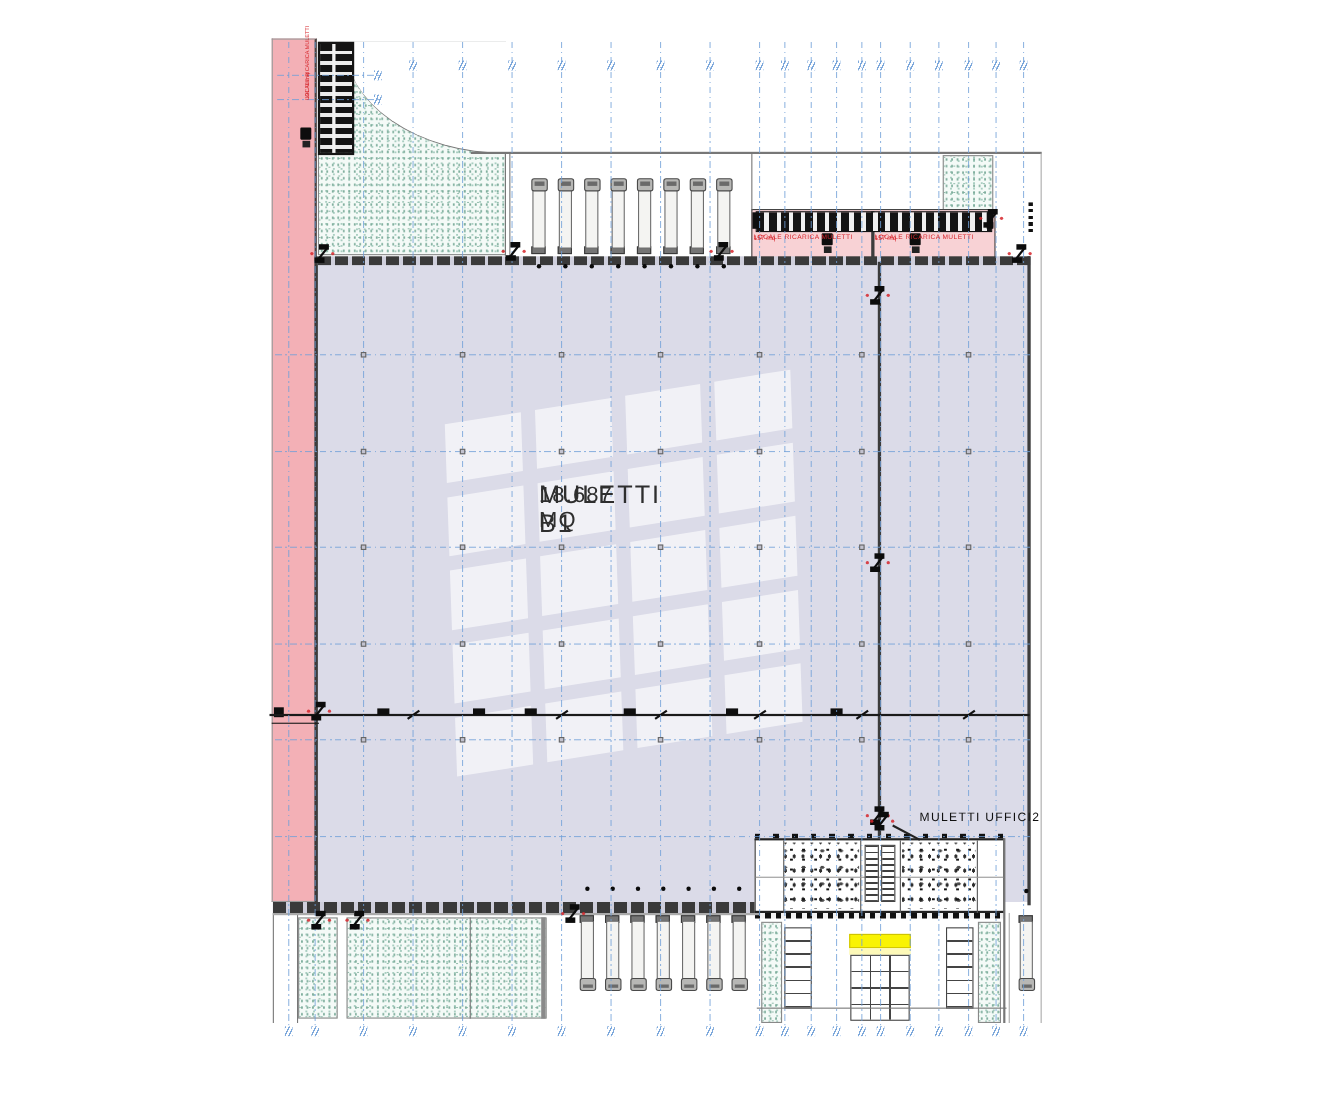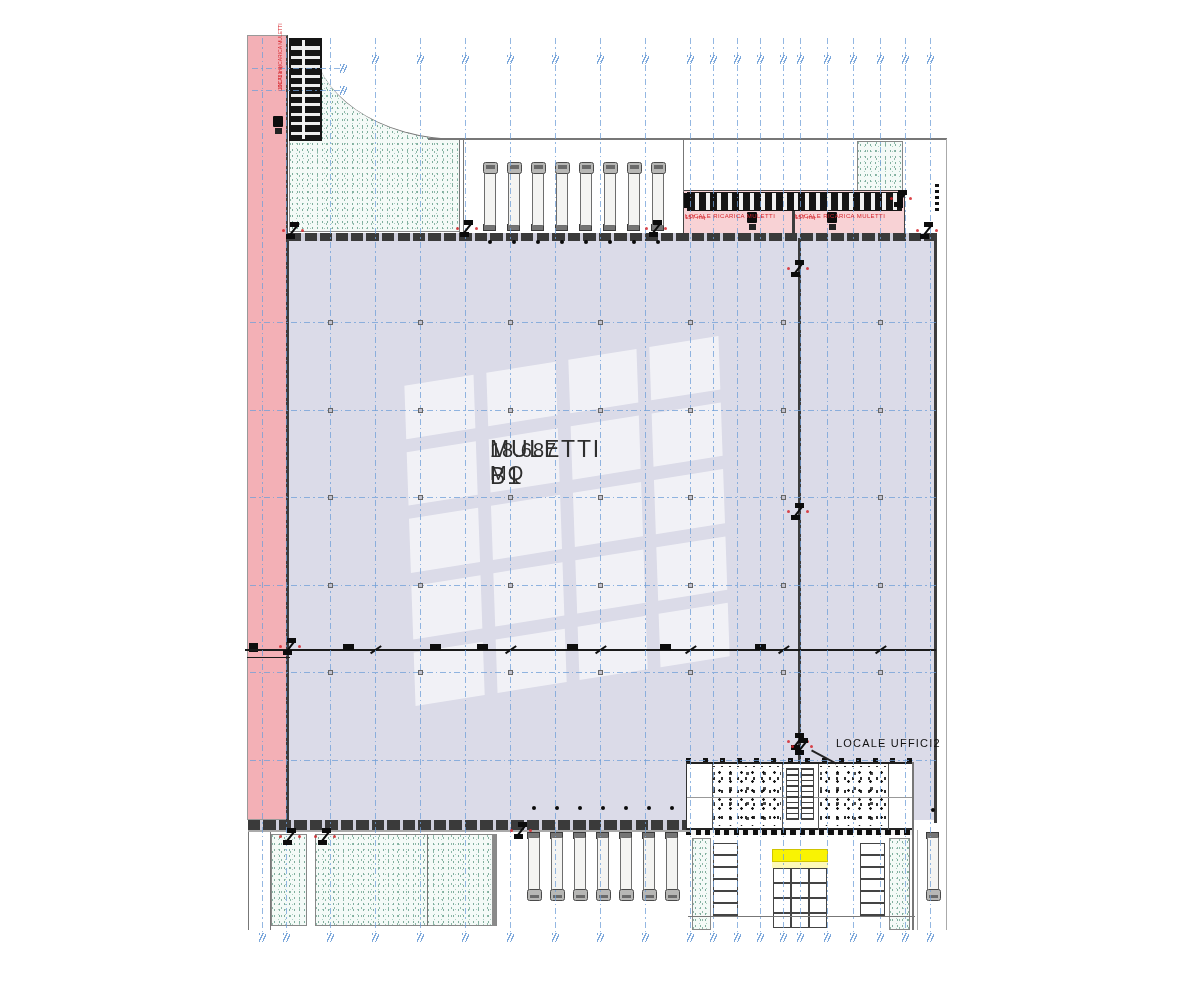--- a/index.html
+++ b/index.html
@@ -124,21 +124,21 @@
       <div class="wm"></div>
       <div class="wm"></div>
       <div class="wm"></div>
     </div>
 
   <div class="label-main">
     <div class="t1">MULETTI B1</div>
     <div class="t2">18.687 MQ</div>
   </div>
 
-  <div class="label-blocco">LOCALE UFFICI2</div>
+  <div class="label-blocco">MULETTI UFFICI2</div>
   <div class="leader"></div>
 
   <div class="room-label" style="left:685px;">
     <div class="rl1">LOCALE RICARICA MULETTI</div>
     <div class="rl2">157 mq</div>
   </div>
   <div class="room-label" style="left:795px;">
     <div class="rl1">LOCALE RICARICA MULETTI</div>
     <div class="rl2">157 mq</div>
   </div>

